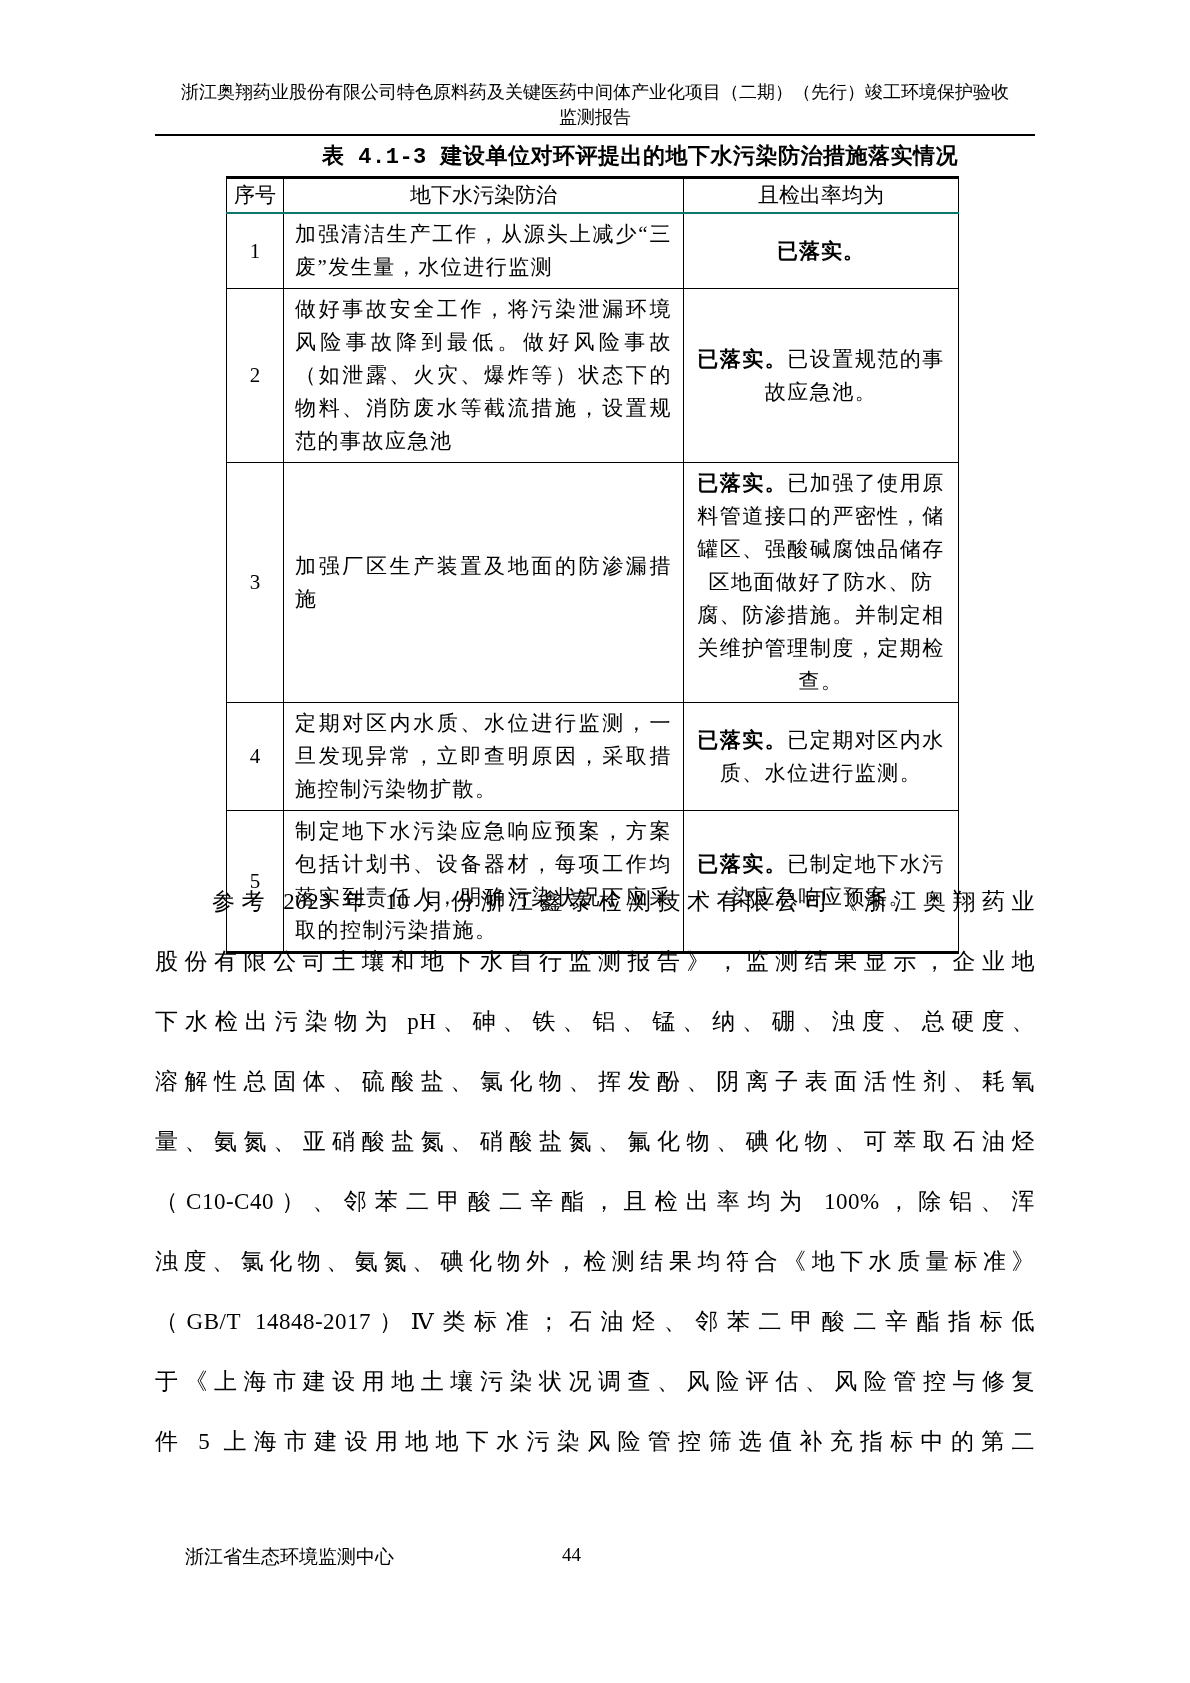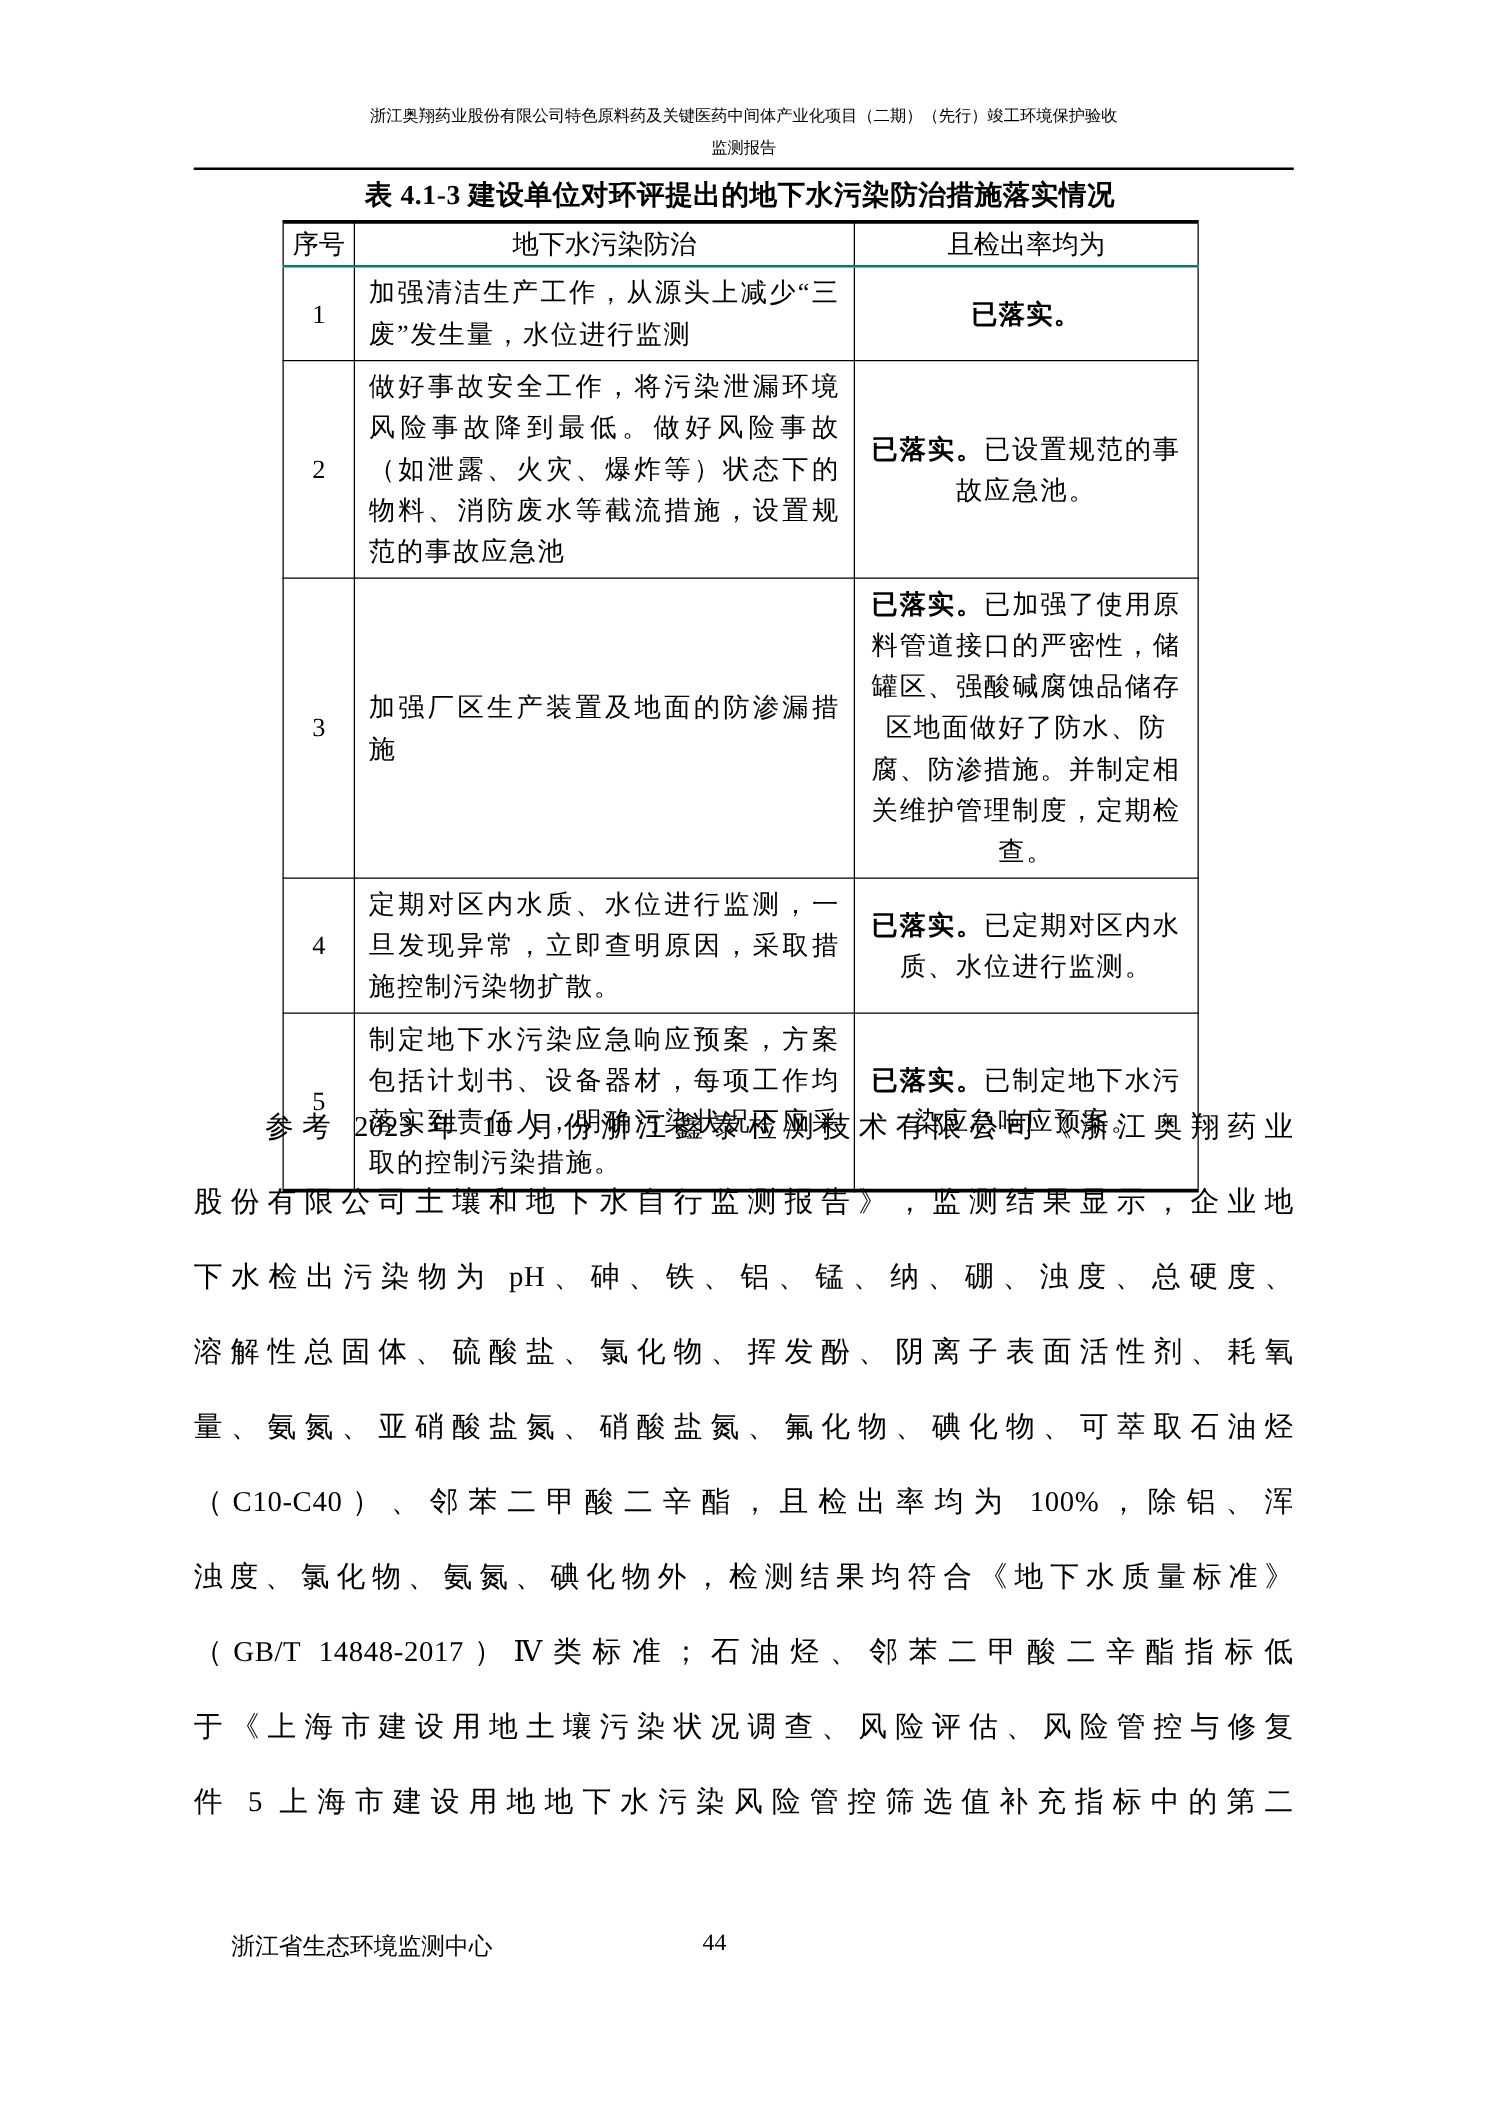--- a/index.html
+++ b/index.html
@@ -5,28 +5,28 @@
   * { margin:0; padding:0; box-sizing:border-box; }
   html,body { background:#ffffff; }
   body {
     width:1190px; height:1683px; position:relative;
     font-family:"Liberation Serif","DejaVu Serif",serif;
     color:#000;
   }
   
   .page-header {
     position:absolute; left:155px; top:80px; width:880px;
-    text-align:center; font-size:13px; line-height:25px;
+    text-align:center; font-size:18px; line-height:25px;
     border-bottom:2px solid #000; padding-bottom:4px;
   }
   
   .table-section { position:absolute; left:226px; top:141px; width:732px; }
   .tbl-title {
-    font-size:22px; font-weight:bold; text-align:center;
-    margin-bottom:5px; letter-spacing:0.5px; white-space:nowrap;
+    font-size:22px; font-weight:bold; text-align:right;
+    margin-bottom:5px; letter-spacing:0.5px; white-space:nowrap;font-family:Liberation Mono, monospace;
   }
   table.measures {
     width:732px; border-collapse:collapse; table-layout:fixed;
     border-top:3px solid #000; border-bottom:3px solid #000;
   }
   table.measures th, table.measures td {
     border:1px solid #000; font-size:21px; line-height:33px;
     vertical-align:middle; font-weight:normal;
   }
   table.measures thead th {

